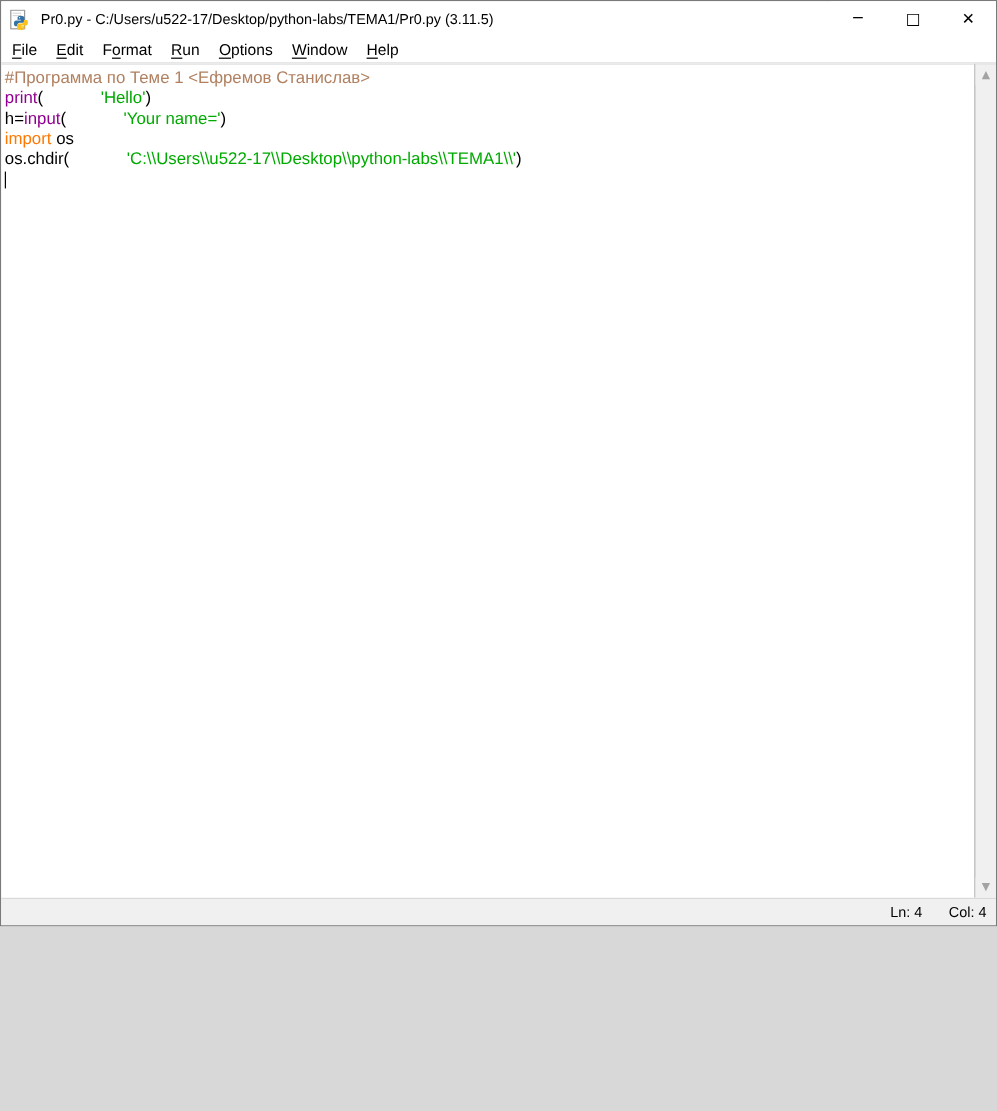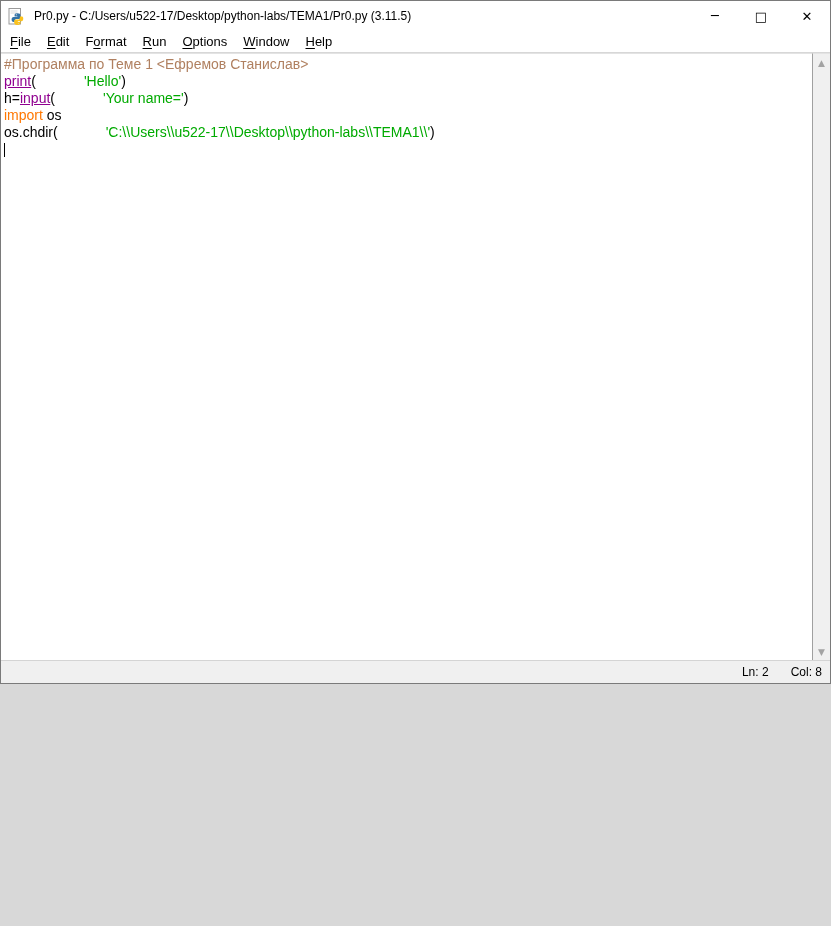--- a/index.html
+++ b/index.html
@@ -1,19 +1,19 @@
 <!DOCTYPE html>
 <html style="--comment-color: #b08060; --string-color: #00aa00; --keyword-color: #ff7700; --builtin-color: #900090;"><head>
 <meta charset="utf-8">
 <style>
   html,body{margin:0;padding:0;background:#d8d8d8;}
   *{box-sizing:border-box;}
   .window{
     position:relative;
-    width:831px;height:684px;
+    width:831px;height:772px;
     background:#ffffff;
     border:1px solid #7a7a7a;
     font-family:"Liberation Sans", sans-serif;
     overflow:hidden;
     display:flex;flex-direction:column;
   }
   
   .titlebar{
     height:30px;flex:0 0 30px;
     background:#ffffff;
@@ -57,21 +57,21 @@
     font-family:"Liberation Sans", sans-serif;
     font-size:14px;line-height:17px;
     overflow:hidden;cursor:text;
     white-space:pre;
   }
   .code-line{min-height:17px;}
   .tok-plain{color:#000000;}
   .tok-comment{color:var(--comment-color,#b08060);}
   .tok-string{color:var(--string-color,#00aa00);margin-left:48px;}
   .tok-keyword{color:var(--keyword-color,#ff7700);}
-  .tok-builtin{color:var(--builtin-color,#900090);text-decoration:underline;}
+  .tok-builtin{color:var(--builtin-color,#900090);}
   .caret{
     display:inline-block;width:1px;height:14px;
     background:#000;vertical-align:text-bottom;
     animation:blink 1.1s steps(1) infinite;
   }
   @keyframes blink{50%{opacity:0;}}
   
   .vscroll{
     flex:0 0 17px;width:17px;background:#f0f0f0;
     display:flex;flex-direction:column;align-items:center;
@@ -137,17 +137,17 @@
   <div class="body">
     <div class="editor" id="editor"><div class="code-line"><span class="tok-comment">#Программа по Теме 1 &lt;Ефремов Станислав&gt;</span></div><div class="code-line"><span class="tok-builtin">print</span><span class="tok-plain">(</span><span class="tok-string">'Hello'</span><span class="tok-plain">)</span></div><div class="code-line"><span class="tok-plain">h=</span><span class="tok-builtin">input</span><span class="tok-plain">(</span><span class="tok-string">'Your name='</span><span class="tok-plain">)</span></div><div class="code-line"><span class="tok-keyword">import</span><span class="tok-plain"> os</span></div><div class="code-line"><span class="tok-plain">os.chdir(</span><span class="tok-string">'C:\\Users\\u522-17\\Desktop\\python-labs\\TEMA1\\'</span><span class="tok-plain">)</span></div><div class="code-line"><span class="caret"></span></div></div>
     <div class="vscroll">
       <button class="scroll-arrow">▲</button>
       <div class="scroll-track"></div>
       <button class="scroll-arrow">▼</button>
     </div>
   </div>
 
   <div class="statusbar">
-    <span>Ln: 2</span>
-    <span>Col: 8</span>
+    <span>Ln: 4</span>
+    <span>Col: 4</span>
   </div>
 
 </div>
 
 </body></html>

